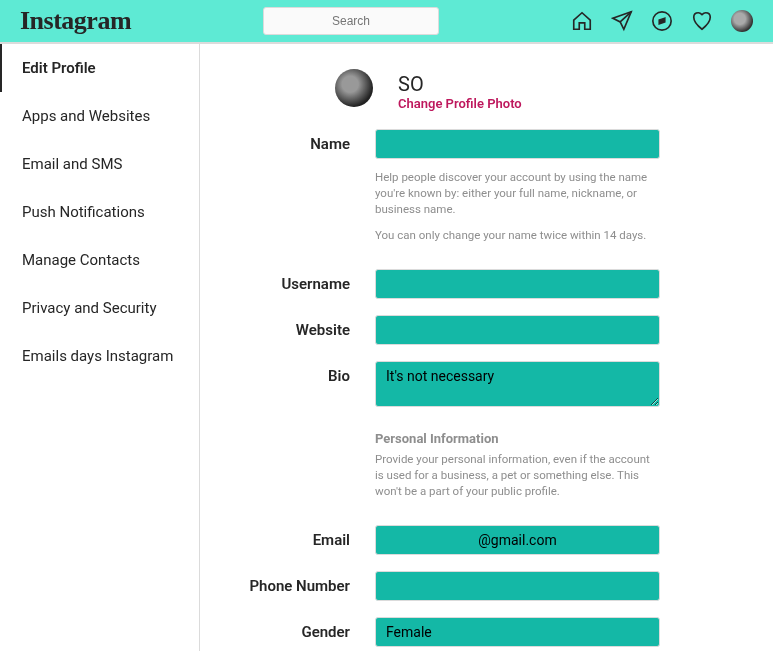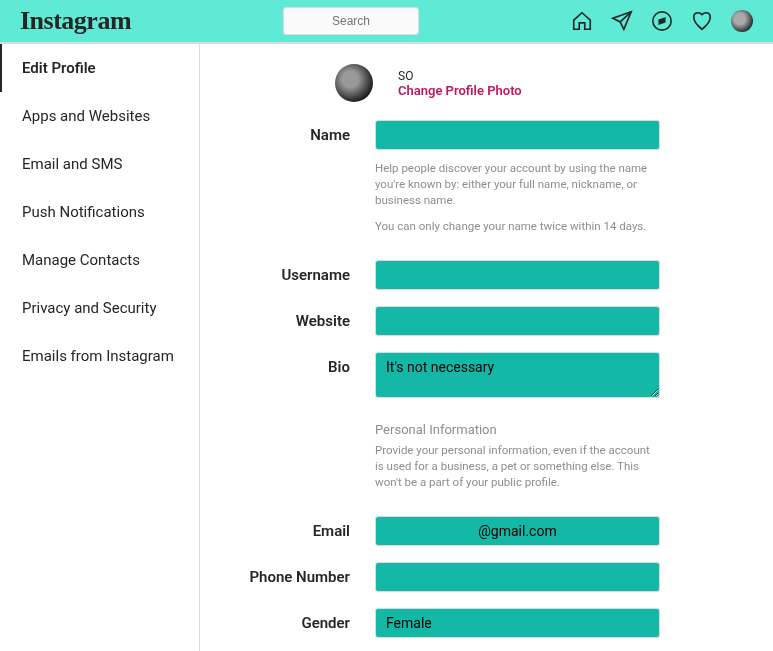--- a/index.html
+++ b/index.html
@@ -1,45 +1,45 @@
 <!DOCTYPE html>
 <html><head>
   <meta charset="utf-8">
   <style>
     * { box-sizing: border-box; margin: 0; padding: 0; }
     body { font-family: -apple-system, BlinkMacSystemFont, "Segoe UI", Roboto, Helvetica, Arial, sans-serif; font-size: 14px; color: #262626; background: #fafafa; }
     
     .top-nav { background: #5eead4; border-bottom: 1px solid #dbdbdb; height: 43px; display: flex; align-items: center; justify-content: space-between; padding: 0 20px; }
     .logo { font-family: cursive; font-size: 26px; font-weight: 600; letter-spacing: -0.5px; }
     .search-wrap { flex: 0 0 auto; }
-    .search-input { width: 136px; height: 28px; background: #fafafa; border: 1px solid #dbdbdb; border-radius: 3px; text-align: center; font-size: 12px; color: #8e8e8e; }
+    .search-input { width: 176px; height: 28px; background: #fafafa; border: 1px solid #dbdbdb; border-radius: 3px; text-align: center; font-size: 12px; color: #8e8e8e; }
     .nav-icons { display: flex; align-items: center; gap: 18px; }
     .nav-icons .icon { width: 22px; height: 22px; display: flex; align-items: center; justify-content: center; cursor: pointer; }
     .nav-icons svg { width: 22px; height: 22px; }
     .avatar-small { width: 22px; height: 22px; border-radius: 50%; background: #555; background-image: radial-gradient(circle at 40% 40%, #aaa 30%, #333 70%); }
 
     .container { max-width: 773px; margin: 0; display: flex; background: #fff; border-top: 1px solid #dbdbdb; }
     .sidebar { width: 200px; border-right: 1px solid #dbdbdb; }
     .sidebar-item { padding: 15px 20px; font-size: 15px; cursor: pointer; border-left: 2px solid transparent; }
     .sidebar-item.active { border-left: 2px solid #262626; font-weight: 600; }
     
     .content { flex: 1; padding: 20px 40px 30px 40px; }
     .form-row { display: flex; margin-bottom: 16px; }
     .form-label { flex: 0 0 135px; text-align: right; padding-right: 25px; padding-top: 6px; font-weight: 600; font-size: 15px; }
     .form-field { flex: 1; max-width: 285px; }
     .form-field input[type="text"], .form-field textarea { width: 100%; padding: 6px 10px; border: 1px solid #dbdbdb; border-radius: 3px; font-size: 14px; background: #14b8a6; font-family: inherit; }
     .form-field textarea { height: 46px; resize: vertical; }
     .help-text { font-size: 11.5px; color: #8e8e8e; margin-top: 10px; line-height: 1.4; }
     .help-text p { margin-bottom: 10px; }
-    .section-title { font-size: 13px; color: #8e8e8e; font-weight: 400; margin-bottom: 2px; }
+    .section-title { font-size: 13px; color: #8e8e8e; font-weight: 700; margin-bottom: 2px; }
     
     .profile-header { display: flex; align-items: center; margin-bottom: 18px; }
     .avatar-med { width: 38px; height: 38px; border-radius: 50%; background: #333; background-image: radial-gradient(circle at 40% 40%, #999 25%, #222 70%); margin-left: 95px; margin-right: 25px; }
     .profile-header-text { }
-    .username-text { font-size: 12px; }
+    .username-text { font-size: 20px; margin-top: 8px; }
     .change-photo { color: #be185d; font-weight: 600; font-size: 13px; cursor: pointer; }
   </style>
 </head>
 <body>
 
 <div class="top-nav">
   <div class="logo">Instagram</div>
   <div class="search-wrap">
     <input type="text" class="search-input" placeholder="Search" style="">
   </div>
@@ -71,21 +71,21 @@
 </div>
 
 <div class="container">
   <div class="sidebar">
     <div class="sidebar-item active">Edit Profile</div>
     <div class="sidebar-item">Apps and Websites</div>
     <div class="sidebar-item">Email and SMS</div>
     <div class="sidebar-item">Push Notifications</div>
     <div class="sidebar-item">Manage Contacts</div>
     <div class="sidebar-item">Privacy and Security</div>
-    <div class="sidebar-item">Emails from Instagram</div>
+    <div class="sidebar-item">Emails days Instagram</div>
   </div>
 
   <div class="content">
 
     <div class="profile-header">
       <div class="avatar-med"></div>
       <div class="profile-header-text">
         <div class="username-text">SO</div>
         <div class="change-photo">Change Profile Photo</div>
       </div>

